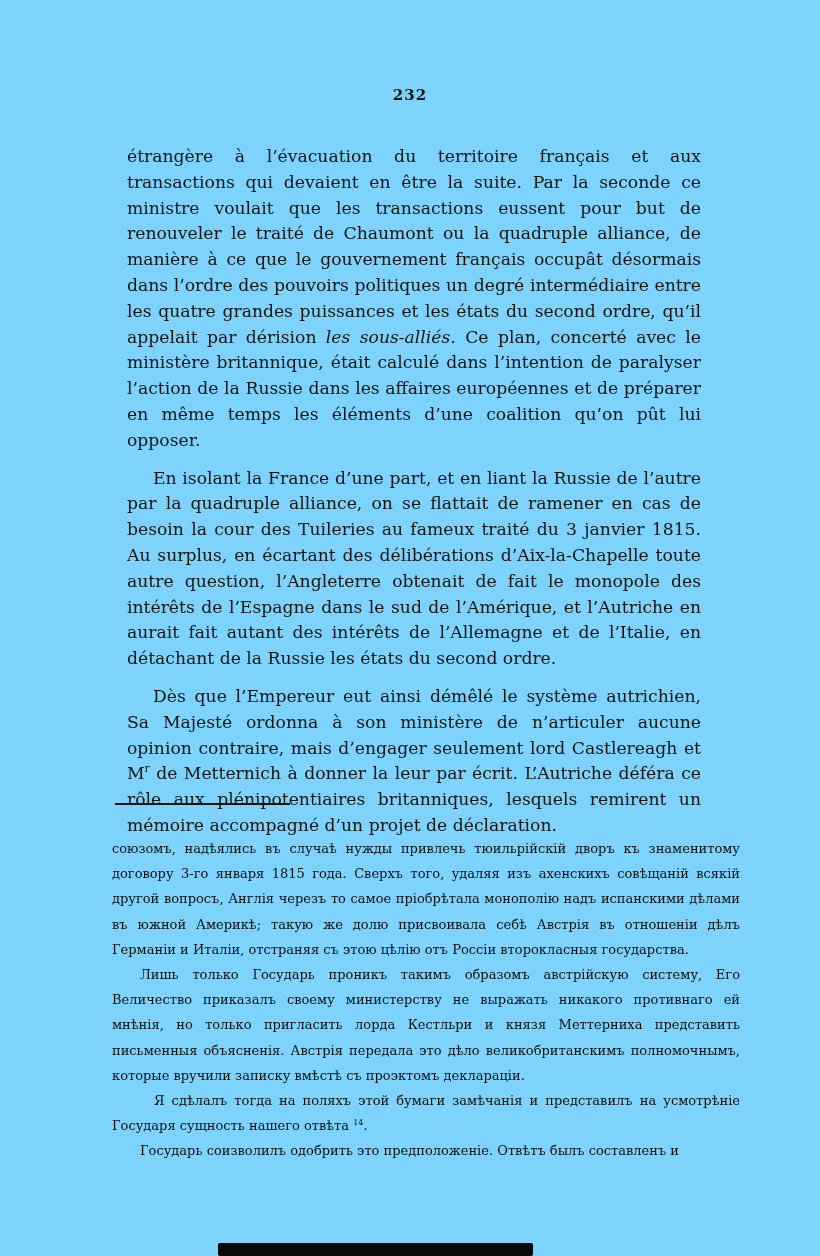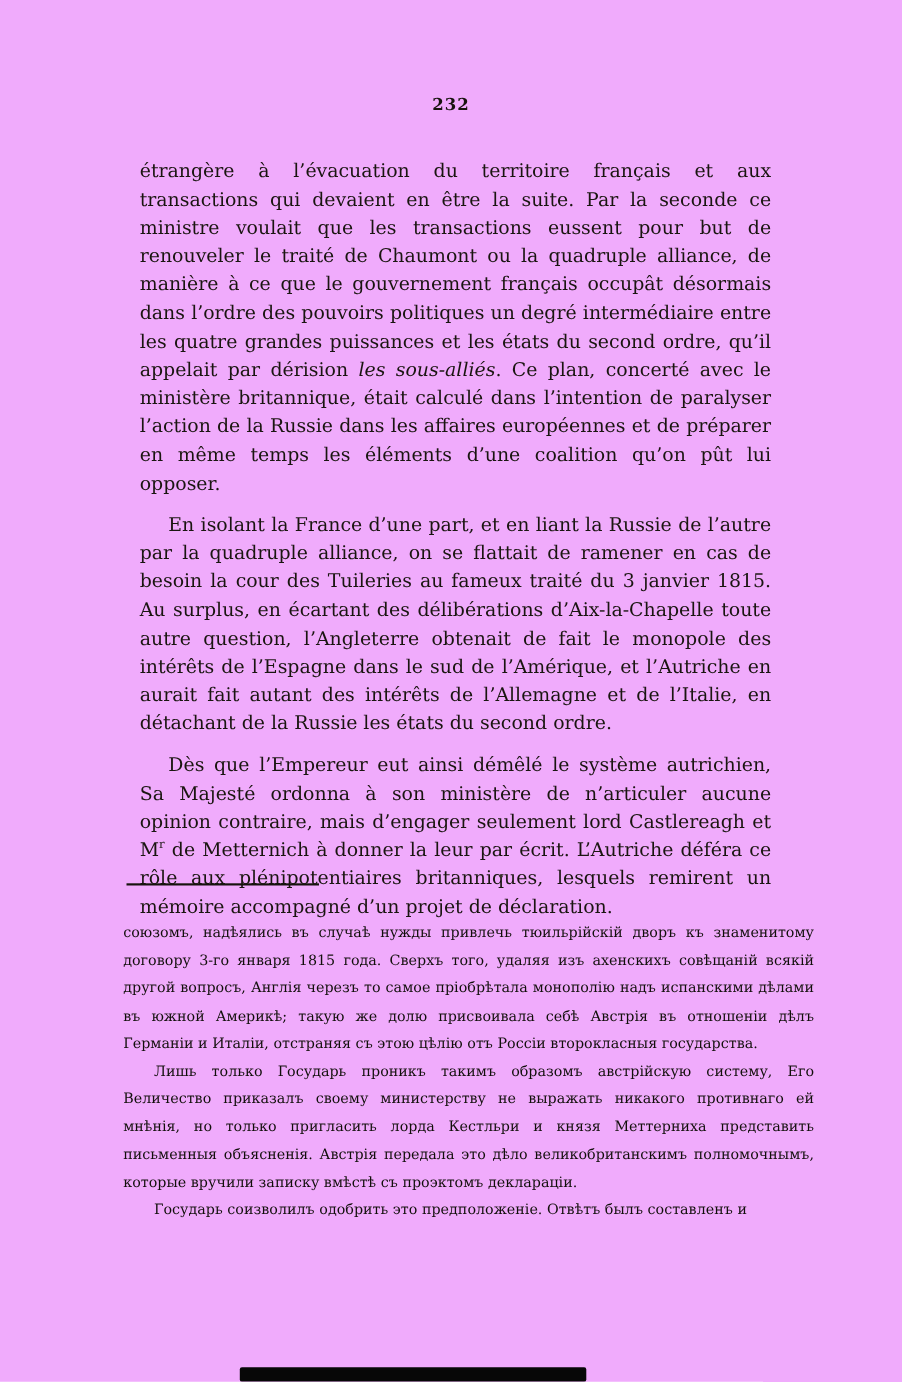--- a/index.html
+++ b/index.html
@@ -10,21 +10,21 @@
     width: 820px;
     height: 1256px;
     position: relative;
     background: #ffffff;
     font-family: "DejaVu Serif", "Liberation Serif", serif;
     overflow: hidden;
   }
   .page {
     position: absolute;
     inset: 0;
-    background: #f0abfc;
+    background: #7dd3fc;
     color: #17130e;
   }
   .page-number {
     position: absolute;
     top: 86px;
     left: 0;
     width: 100%;
     text-align: center;
     font-size: 15px;
     font-weight: bold;
@@ -123,19 +123,20 @@
 
   <div class="printer-dot"></div>
 
   <div class="footnote-rule"></div>
 
   <div class="footnotes" lang="ru">
     <p class="fpara">союзомъ, надѣялись въ случаѣ нужды привлечь тюильрійскій дворъ къ знаменитому договору 3-го января 1815 года. Сверхъ того, удаляя изъ ахенскихъ совѣщаній всякій другой вопросъ, Англія черезъ то самое пріобрѣтала монополію надъ испанскими дѣлами въ южной Америкѣ; такую же долю присвоивала себѣ Австрія въ отношеніи дѣлъ Германіи и Италіи, отстраняя съ этою цѣлію отъ Россіи второкласныя государства.</p>
 
     <p class="fpara indent">Лишь только Государь проникъ такимъ образомъ австрійскую систему, Его Величество приказалъ своему министерству не выражать никакого противнаго ей мнѣнія, но только пригласить лорда Кестльри и князя Меттерниха представить письменныя объясненія. Австрія передала это дѣло великобританскимъ полномочнымъ, которые вручили записку вмѣстѣ съ проэктомъ деклараціи.</p>
 
+    <p class="fpara indent-lg"><span>Я сдѣлалъ тогда на поляхъ этой бумаги замѣчанія и представилъ на усмотрѣніе Государя сущность нашего отвѣта </span><sup>14</sup><span>.</span></p>
 
     <p class="fpara indent">Государь соизволилъ одобрить это предположеніе. Отвѣтъ былъ составленъ и</p>
   </div>
 
   <div class="scan-bar"></div>
 
 </div>
 
 </body></html>

